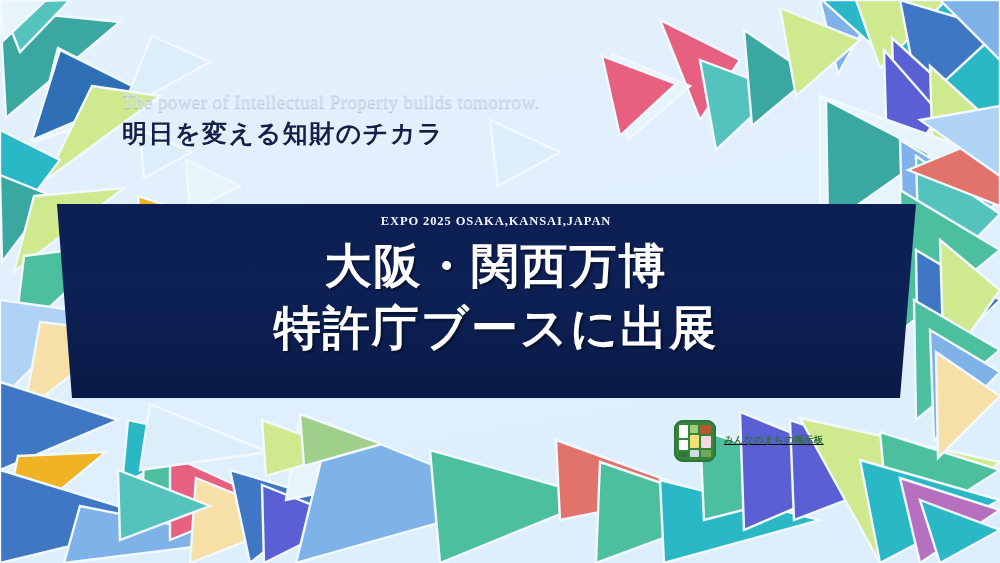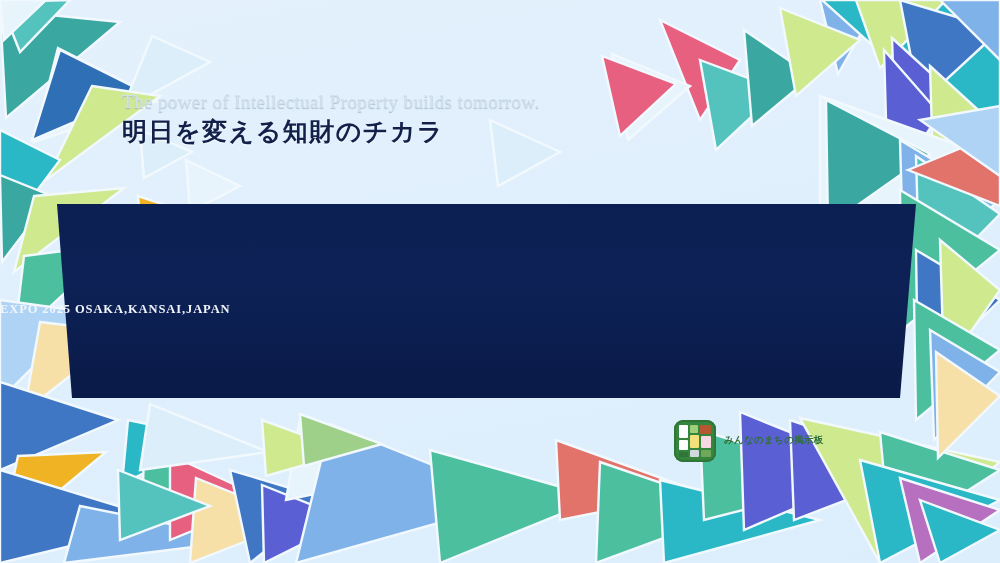--- a/index.html
+++ b/index.html
@@ -34,21 +34,21 @@
     font-family: "Liberation Serif", serif;
     font-size: 19px;
     letter-spacing: .4px;
     color: #cfe0ee;
     text-shadow: 0 1px 1px rgba(120,140,160,.55), 0 0 2px rgba(255,255,255,.6);
     white-space: nowrap;
     line-height: 1.25;
   }
   .tagline-jp {
     margin-top: 4px;
-    font-family: Liberation Mono, monospace;
+    font-family: Liberation Sans, sans-serif;
     font-size: 25px;
     font-weight: bold;
     letter-spacing: 1.5px;
     color: #12204a;
     text-shadow: 0 1px 1px rgba(255,255,255,.85);
     white-space: nowrap;
     line-height: 1.25;
   }
   
   #banner {
@@ -70,21 +70,21 @@
     clip-path: polygon(57px 6px, 916px 6px, 900px 200px, 72px 200px);
     filter: drop-shadow(0 3px 4px rgba(20,40,70,.30));
   }
   .banner-text {
     position: absolute;
     left: 0;
     top: 0;
     width: 992px;
     height: 206px;
     display: flex;
-    flex-direction: row;
+    flex-direction: column;
     align-items: center;
     justify-content: flex-start;
     padding-top: 16px;
     box-sizing: border-box;
   }
   .expo-line {
     font-family: "Liberation Serif", serif;
     font-size: 12.5px;
     font-weight: bold;
     letter-spacing: .9px;
@@ -126,21 +126,21 @@
     position: absolute;
     left: 5px;
     top: 5px;
     width: 32px;
     height: 32px;
   }
   .logo-mark .tile {
     position: absolute;
     border-radius: 1px;
   }
-  .logo-words { line-height: 1; }
+  .logo-words { line-height: 1; text-decoration: underline; }
   .logo-sub {
     font-family: "DejaVu Sans", sans-serif;
     font-size: 9.5px;
     font-weight: bold;
     color: #2f6f3a;
     letter-spacing: .3px;
     white-space: nowrap;
     margin-bottom: 2px;
   }
   .logo-main {
@@ -236,20 +236,24 @@
 
   <div class="tagline">
     <div class="tagline-en">The power of Intellectual Property builds tomorrow.</div>
     <div class="tagline-jp">明日を変える知財のチカラ</div>
   </div>
 
   <div id="banner">
     <div class="banner-inner"></div>
     <div class="banner-text">
       <div class="expo-line">EXPO 2025 OSAKA,KANSAI,JAPAN</div>
+      <div class="headline">
+        <div>大阪・関西万博</div>
+        <div>特許庁ブースに出展</div>
+      </div>
     </div>
   </div>
 
   <div id="logo">
     <div class="logo-mark">
       <div class="tiles" id="logo-tiles">
           <div class="tile" style="left: 0px; top: 0px; width: 9px; height: 13px; background: rgb(255, 255, 255);"></div>
           <div class="tile" style="left: 11px; top: 0px; width: 8px; height: 8px; background: rgb(158, 207, 122);"></div>
           <div class="tile" style="left: 21px; top: 0px; width: 11px; height: 9px; background: rgb(181, 87, 47);"></div>
           <div class="tile" style="left: 11px; top: 10px; width: 9px; height: 13px; background: rgb(242, 224, 122);"></div>

